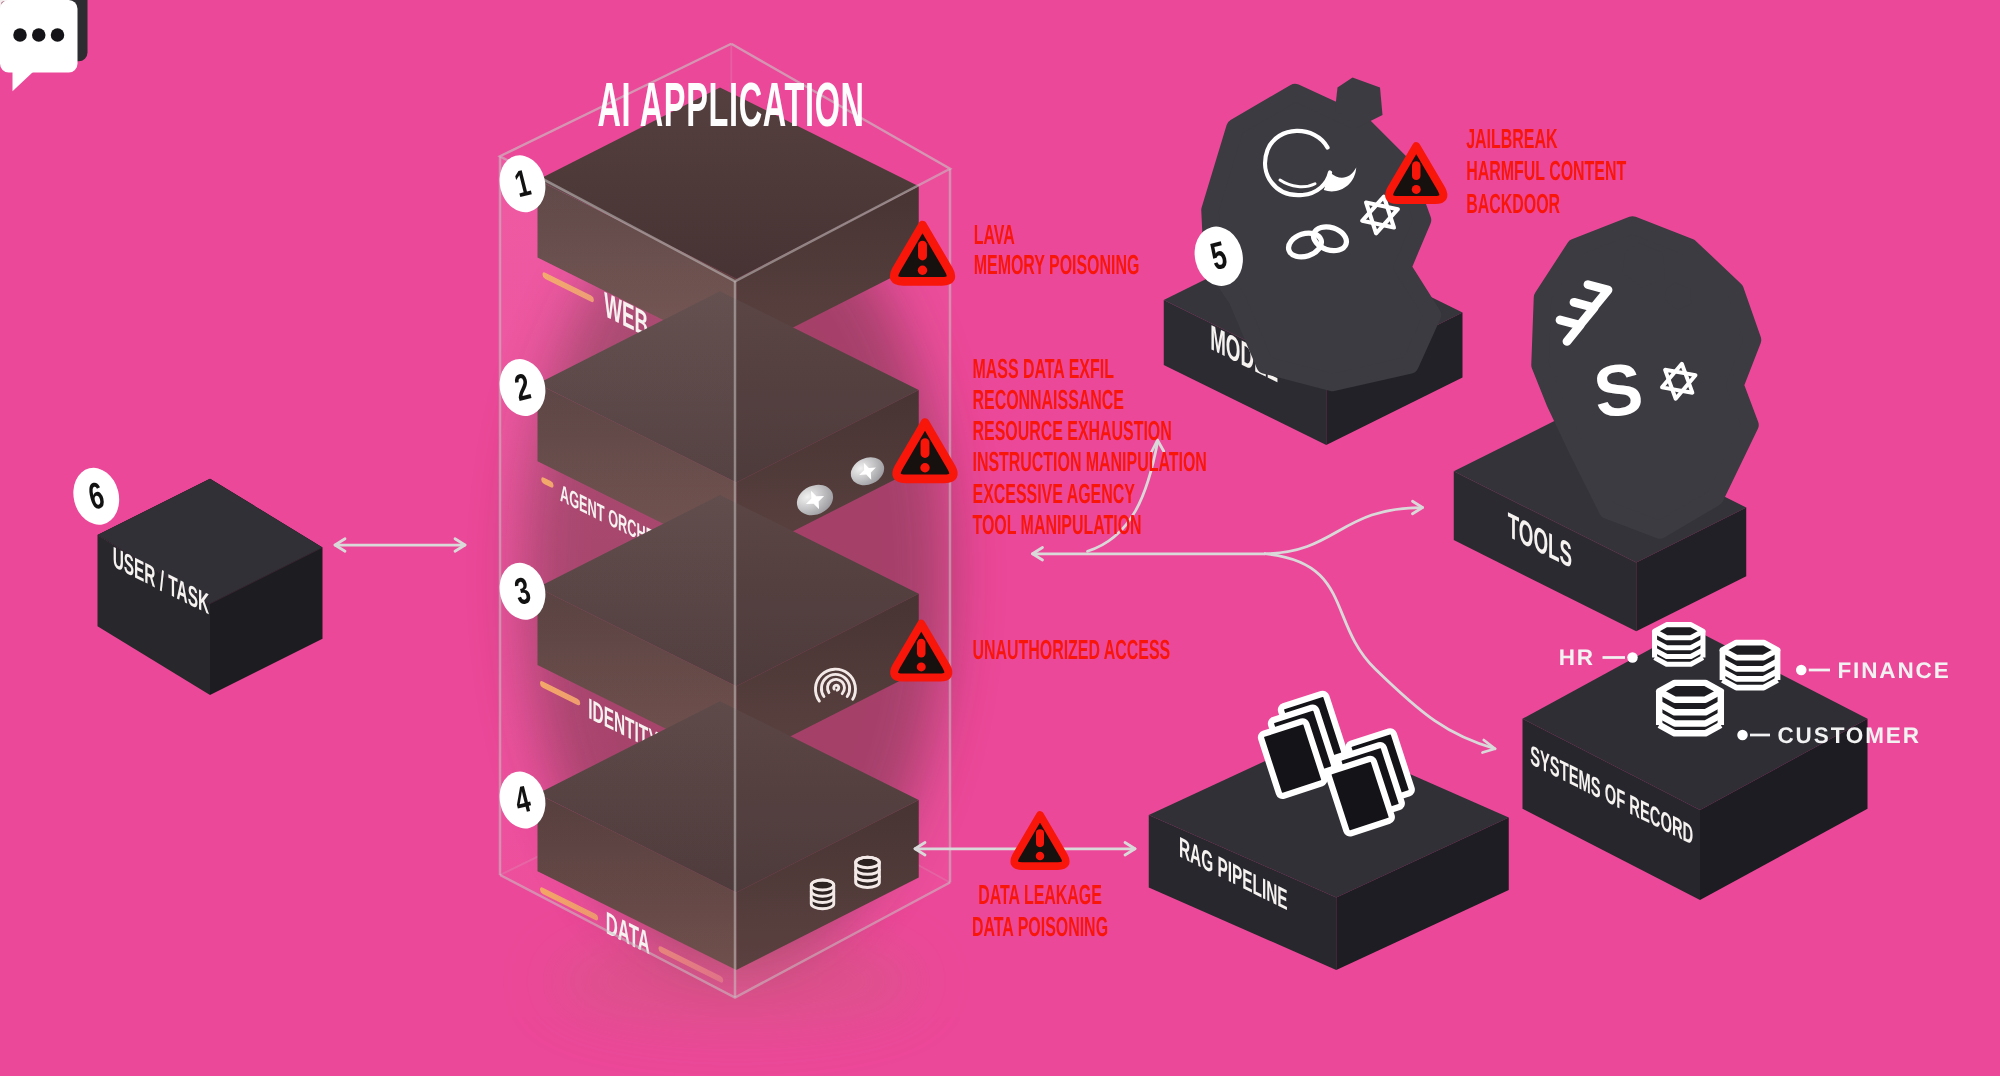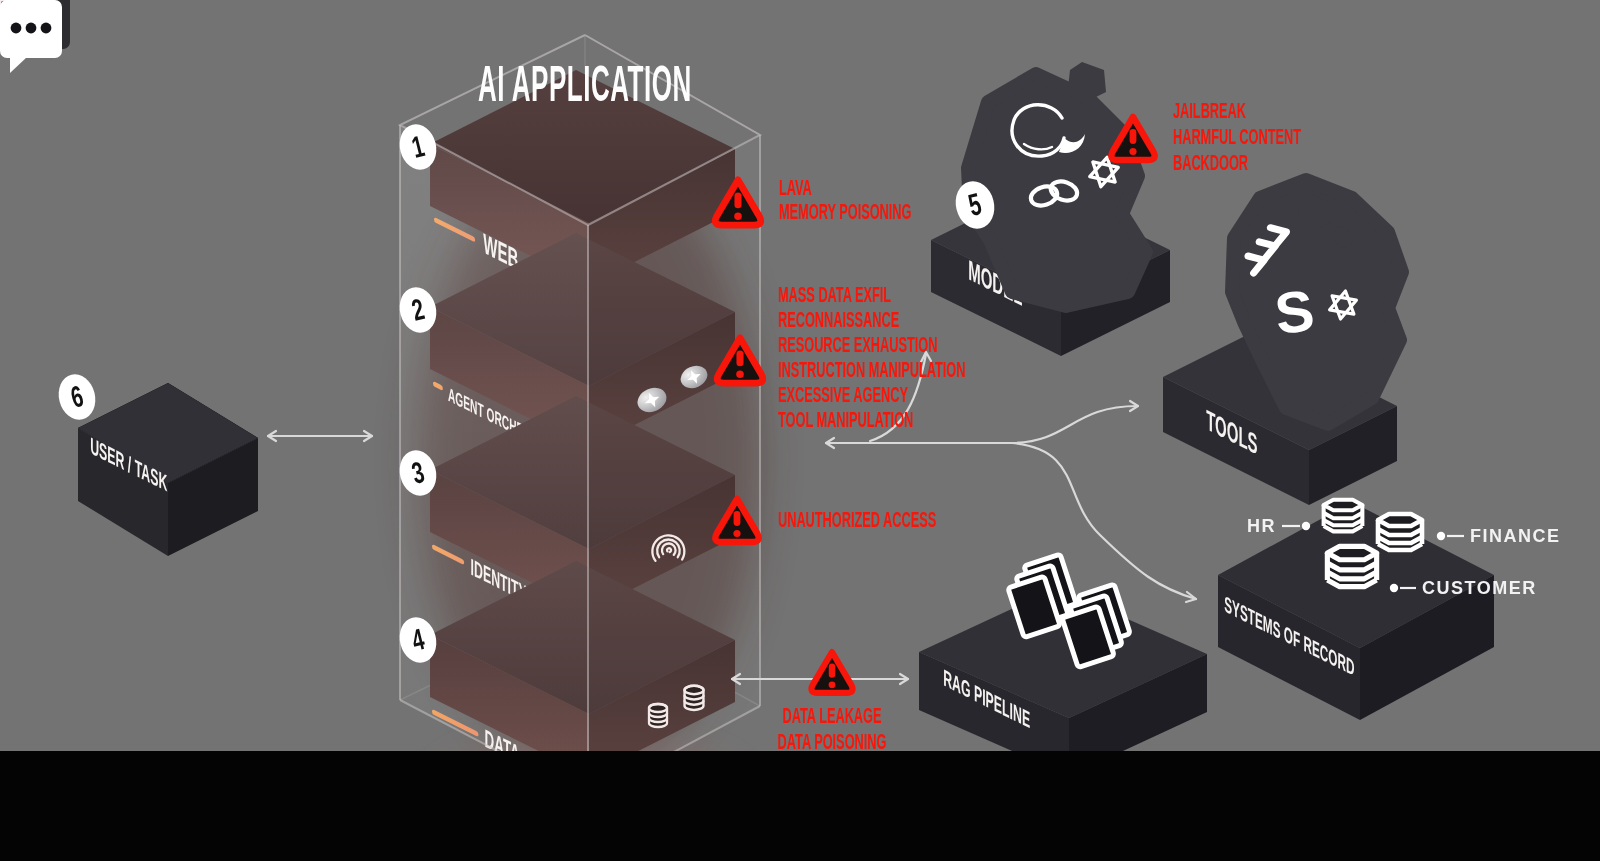--- a/index.html
+++ b/index.html
@@ -1,16 +1,16 @@
 <!DOCTYPE html>
 <html><head>
 <meta charset="utf-8">
 <style>
   html,body{margin:0;padding:0;background:#040404;}
-  .stage{position:relative;width:1600px;height:751px;background:#737373;overflow:hidden;}
+  .stage{position:relative;width:1600px;height:861px;background:#ec4899;overflow:hidden;}
   svg text{font-family:"Liberation Sans","DejaVu Sans",sans-serif;font-weight:bold;}
   .red-label{fill:#f8150a;}
   .white-label{fill:#f5f2f0;}
   .tiny-label{fill:#f2f2f2;font-size:18px;letter-spacing:1.5px;}
 </style>
 </head>
 <body>
 
 <div class="stage">
 <svg width="1600" height="861" viewBox="0 0 1600 861">

